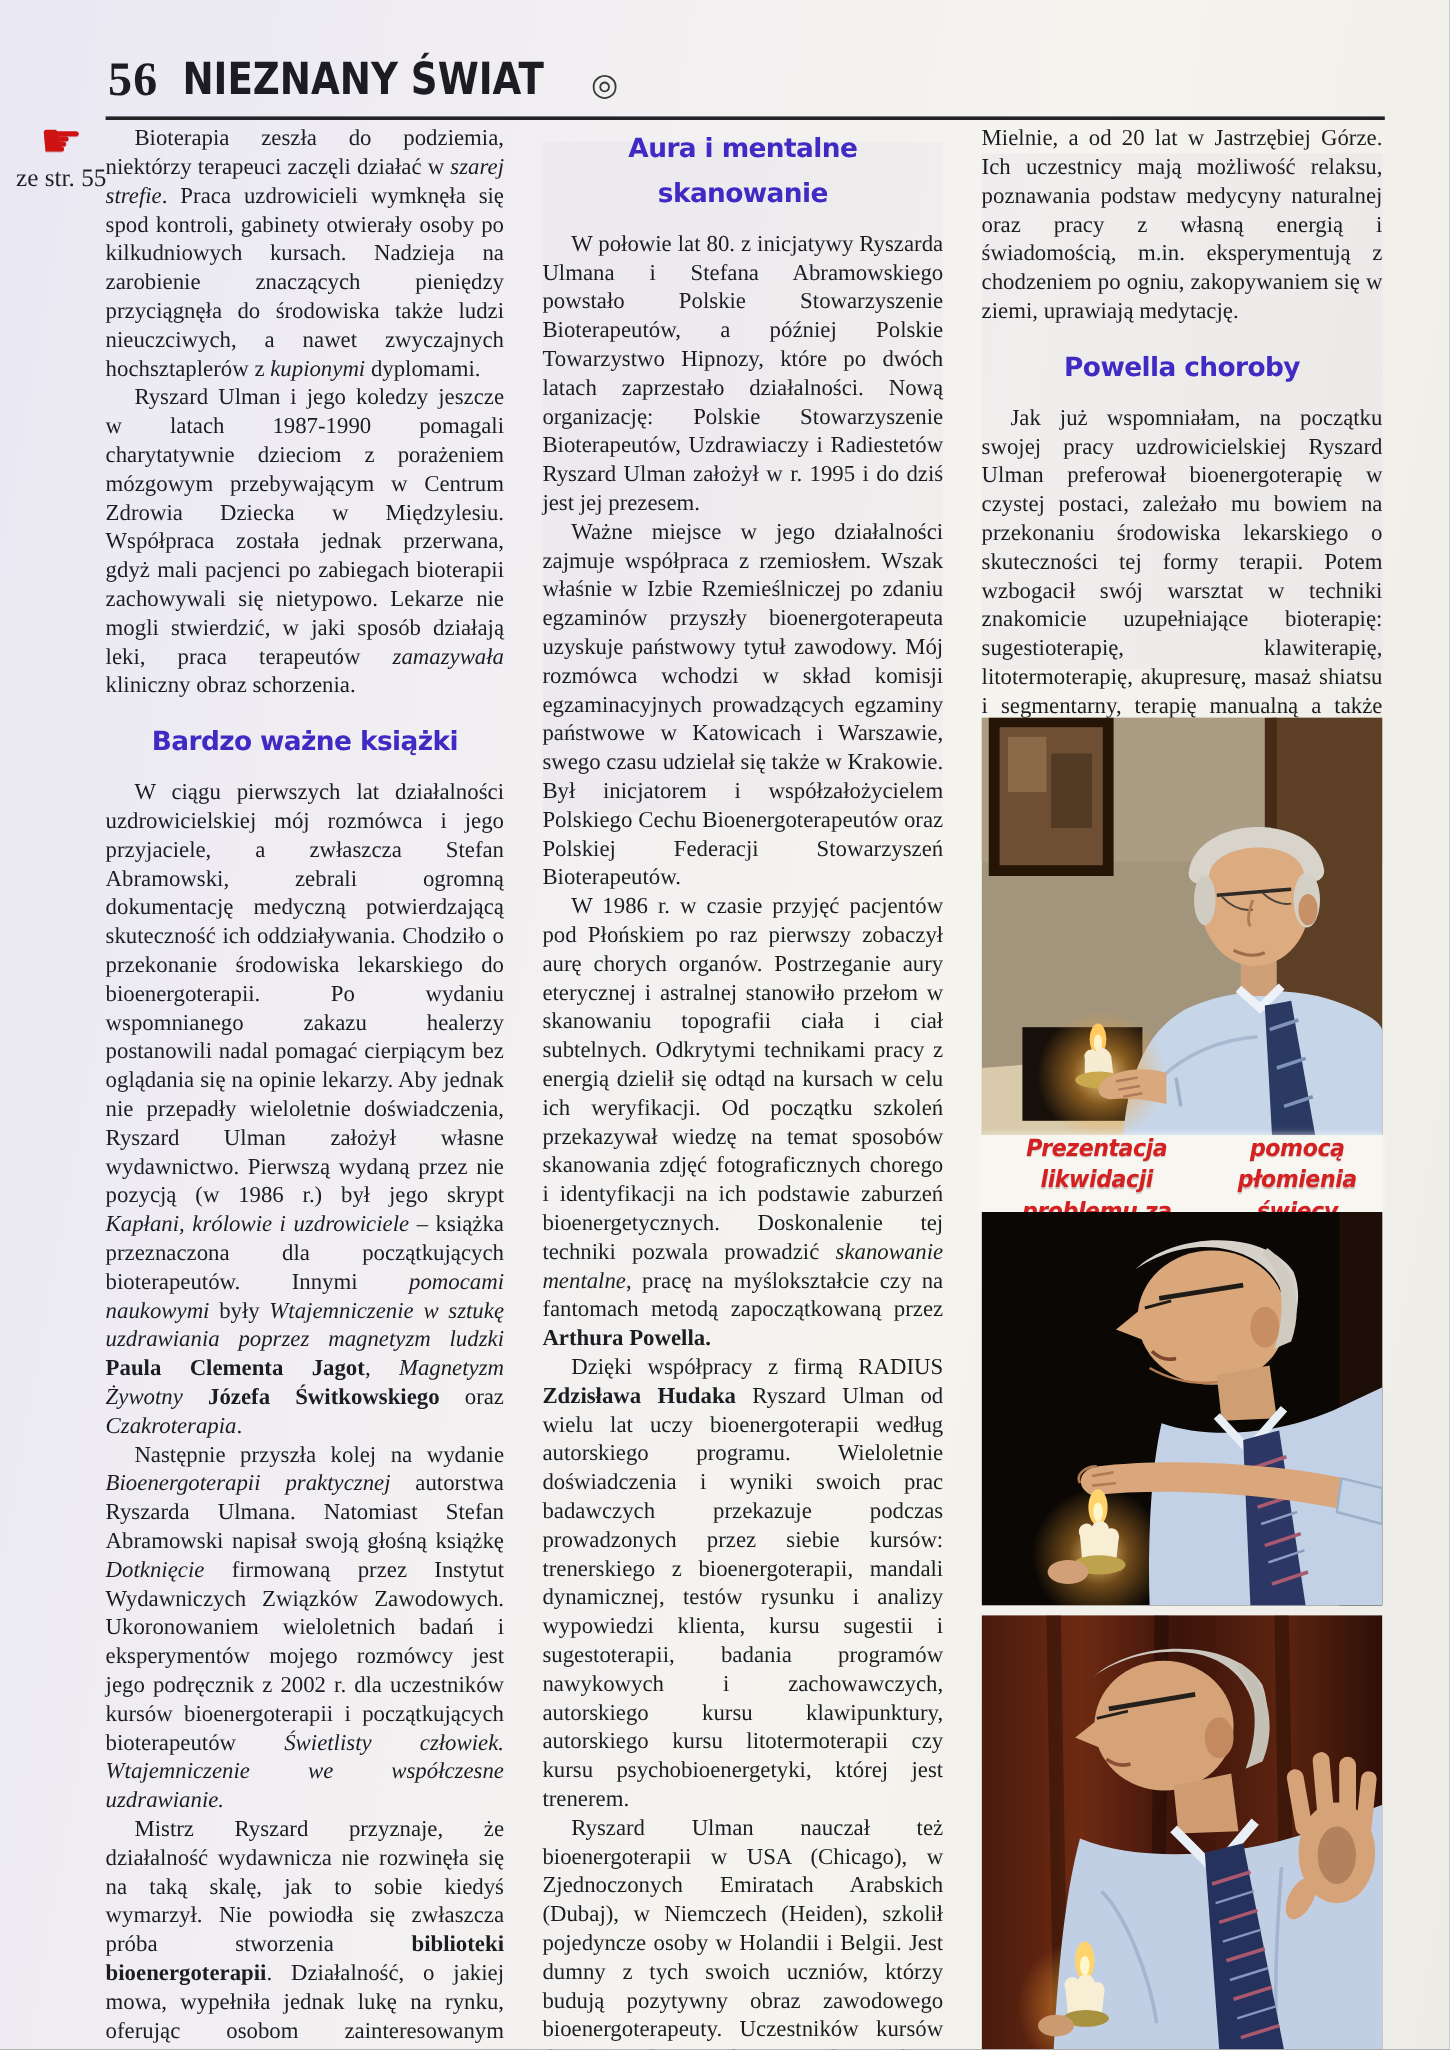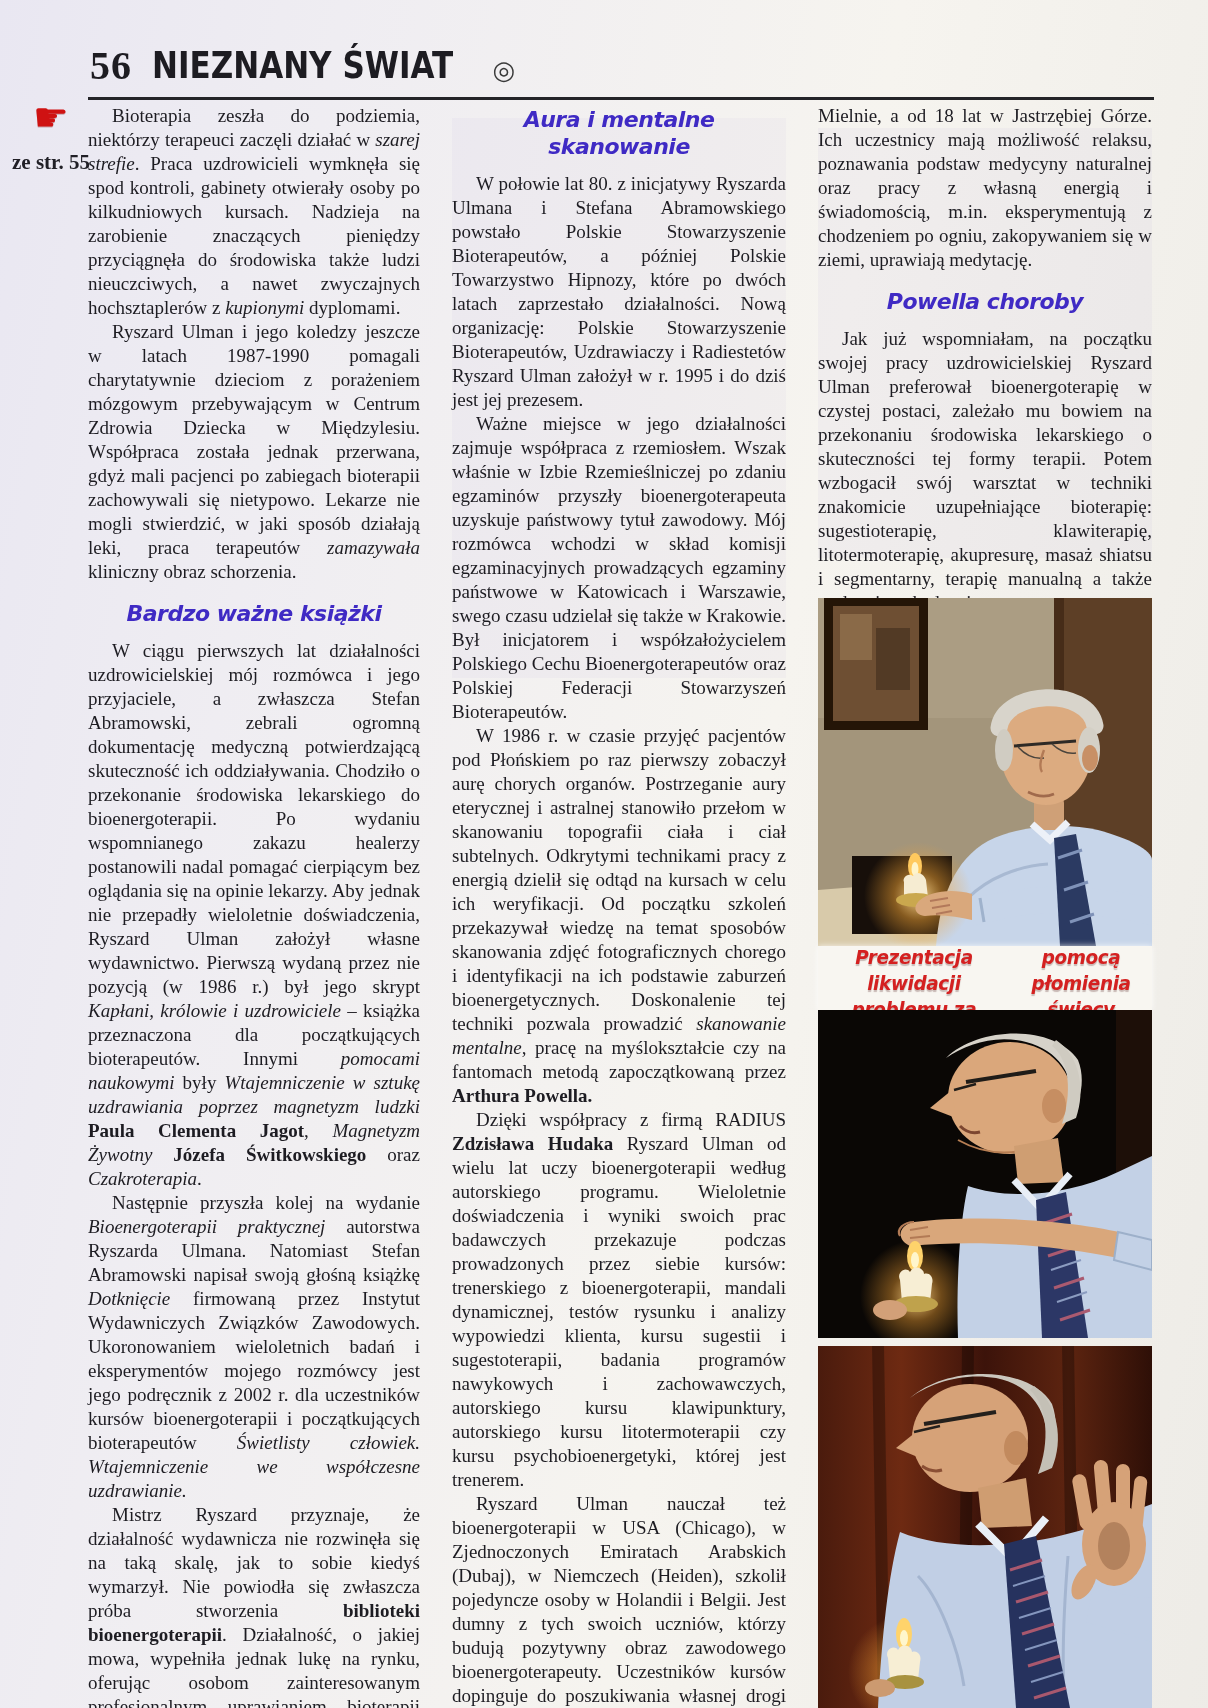--- a/index.html
+++ b/index.html
@@ -13,28 +13,28 @@
     letter-spacing:0px;display:inline-block;transform:scale(.94,1.12);transform-origin:left bottom;}
   .mag-symbol{font-size:26px;color:#3a3a3a;}
   .head-rule{position:absolute;left:88px;top:97px;width:1066px;height:3px;background:#242428;}
   
   .edge-band{position:absolute;right:0;top:26px;width:47px;height:1682px;
     background:linear-gradient(180deg,#8d97cc 0%,#4a59ae 4%,#33439c 18%,#2b3a94 45%,#303f9e 70%,#1f2c7e 100%);}
   
   .cont{position:absolute;left:12px;top:100px;width:78px;text-align:center;}
   .hand{font-size:40px;line-height:36px;color:var(--hand-red,#cf1212);
     text-shadow:0 1px 0 rgba(120,0,0,.3);}
-  .cont-label{font-size:21px;margin-top:14px;color:#201f26;font-weight:bold;}
+  .cont-label{font-size:21px;margin-top:0px;color:#201f26;}
   
   .col{position:absolute;top:104px;font-size:19px;line-height:24px;text-align:justify;}
   .col p{margin:0;}
   .col p.indent{text-indent:24px;}
-  .col-heading{font-family:"DejaVu Sans",sans-serif;font-weight:bold;font-style:italic;
+  .col-heading{font-family:"DejaVu Sans",sans-serif;font-weight:bold;
     color:var(--heading-blue,#3f2ac4);text-align:center;font-size:22px;letter-spacing:-.5px;
-    margin:16px 0 12px;line-height:27px;}
+    margin:16px 0 12px;line-height:37px;}
   .col[data-col="1"] .col-heading:first-child{margin-top:2px;}
   #col1{left:88px;width:332px;}
   #col2{left:452px;width:334px;}
   #col3{left:818px;width:334px;}
   
   .bleed{position:absolute;pointer-events:none;}
   .bleed-a{left:452px;top:118px;width:334px;height:560px;background:rgba(105,70,195,.03);}
   .bleed-b{left:818px;top:128px;width:334px;height:430px;background:rgba(105,70,195,.04);}
   
   figure{margin:0;position:absolute;display:block;}
@@ -82,21 +82,21 @@
     </div>
   <div class="col" id="col2" data-col="1">
       <div class="col-heading">Aura i mentalne skanowanie</div>
       <p class="indent"><span>W połowie lat 80. z inicjatywy Ryszarda Ulmana i Stefana Abramowskiego powstało Polskie Stowarzyszenie Bioterapeutów, a później Polskie Towarzystwo Hipnozy, które po dwóch latach zaprzestało działalności. Nową organizację: Polskie Stowarzyszenie Bioterapeutów, Uzdrawiaczy i Radiestetów Ryszard Ulman założył w r. 1995 i do dziś jest jej prezesem.</span></p>
       <p class="indent"><span>Ważne miejsce w jego działalności zajmuje współpraca z rzemiosłem. Wszak właśnie w Izbie Rzemieślniczej po zdaniu egzaminów przyszły bioenergoterapeuta uzyskuje państwowy tytuł zawodowy. Mój rozmówca wchodzi w skład komisji egzaminacyjnych prowadzących egzaminy państwowe w Katowicach i Warszawie, swego czasu udzielał się także w Krakowie. Był inicjatorem i współzałożycielem Polskiego Cechu Bioenergoterapeutów oraz Polskiej Federacji Stowarzyszeń Bioterapeutów.</span></p>
       <p class="indent"><span>W 1986 r. w czasie przyjęć pacjentów pod Płońskiem po raz pierwszy zobaczył aurę chorych organów. Postrzeganie aury eterycznej i astralnej stanowiło przełom w skanowaniu topografii ciała i ciał subtelnych. Odkrytymi technikami pracy z energią dzielił się odtąd na kursach w celu ich weryfikacji. Od początku szkoleń przekazywał wiedzę na temat sposobów skanowania zdjęć fotograficznych chorego i identyfikacji na ich podstawie zaburzeń bioenergetycznych. Doskonalenie tej techniki pozwala prowadzić </span><em>skanowanie mentalne</em><span>, pracę na myślokształcie czy na fantomach metodą zapoczątkowaną przez </span><strong>Arthura Powella.</strong></p>
       <p class="indent"><span>Dzięki współpracy z firmą RADIUS </span><strong>Zdzisława Hudaka</strong><span> Ryszard Ulman od wielu lat uczy bioenergoterapii według autorskiego programu. Wieloletnie doświadczenia i wyniki swoich prac badawczych przekazuje podczas prowadzonych przez siebie kursów: trenerskiego z bioenergoterapii, mandali dynamicznej, testów rysunku i analizy wypowiedzi klienta, kursu sugestii i sugestoterapii, badania programów nawykowych i zachowawczych, autorskiego kursu klawipunktury, autorskiego kursu litotermoterapii czy kursu psychobioenergetyki, której jest trenerem.</span></p>
       <p class="indent"><span>Ryszard Ulman nauczał też bioenergoterapii w USA (Chicago), w Zjednoczonych Emiratach Arabskich (Dubaj), w Niemczech (Heiden), szkolił pojedyncze osoby w Holandii i Belgii. Jest dumny z tych swoich uczniów, którzy budują pozytywny obraz zawodowego bioenergoterapeuty. Uczestników kursów dopinguje do poszukiwania własnej drogi w pracy z pacjentem: nie chce, by go ślepo naśladowali.</span></p>
     </div>
   <div class="col" id="col3" data-col="2">
-      <p><span>Mielnie, a od 18 lat w Jastrzębiej Górze. Ich uczestnicy mają możliwość relaksu, poznawania podstaw medycyny naturalnej oraz pracy z własną energią i świadomością, m.in. eksperymentują z chodzeniem po ogniu, zakopywaniem się w ziemi, uprawiają medytację.</span></p>
+      <p><span>Mielnie, a od 20 lat w Jastrzębiej Górze. Ich uczestnicy mają możliwość relaksu, poznawania podstaw medycyny naturalnej oraz pracy z własną energią i świadomością, m.in. eksperymentują z chodzeniem po ogniu, zakopywaniem się w ziemi, uprawiają medytację.</span></p>
       <div class="col-heading">Powella choroby</div>
       <p class="indent"><span>Jak już wspomniałam, na początku swojej pracy uzdrowicielskiej Ryszard Ulman preferował bioenergoterapię w czystej postaci, zależało mu bowiem na przekonaniu środowiska lekarskiego o skuteczności tej formy terapii. Potem wzbogacił swój warsztat w techniki znakomicie uzupełniające bioterapię: sugestioterapię, klawiterapię, litotermoterapię, akupresurę, masaż shiatsu i segmentarny, terapię manualną a także tradycyjne okadzanie.</span></p>
     </div>
 
   <figure id="photo1">
     <svg viewBox="0 0 334 348" preserveAspectRatio="none" role="img">
       <defs>
         <radialGradient id="glow1">
             <stop offset="0%" stop-color="#ffe7a8" stop-opacity=".95"></stop>
             <stop offset="45%" stop-color="#f2a435" stop-opacity=".5"></stop>

